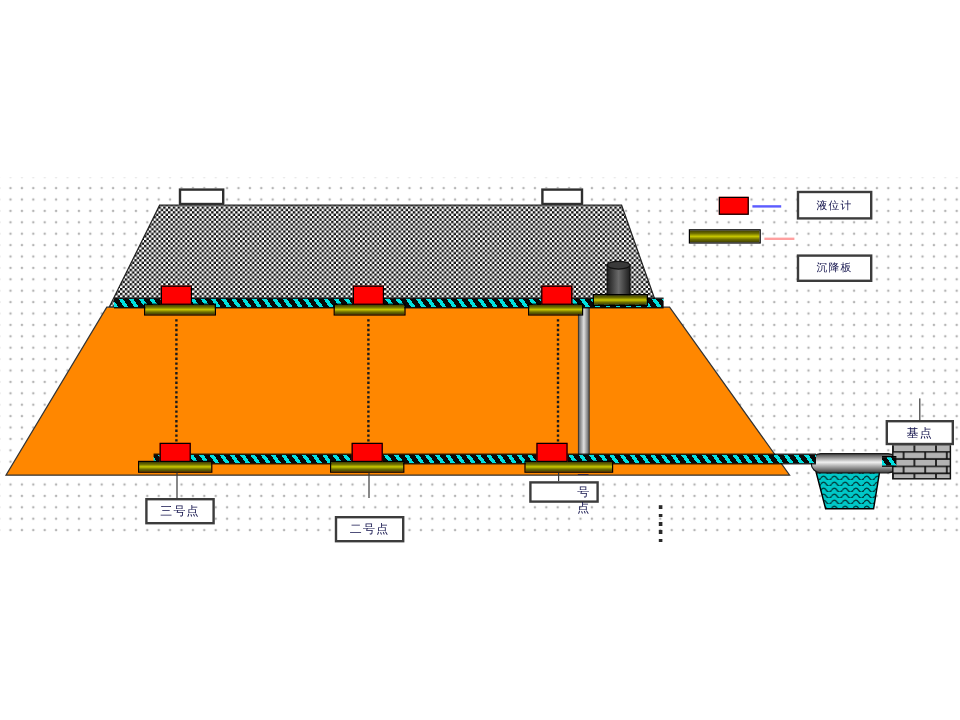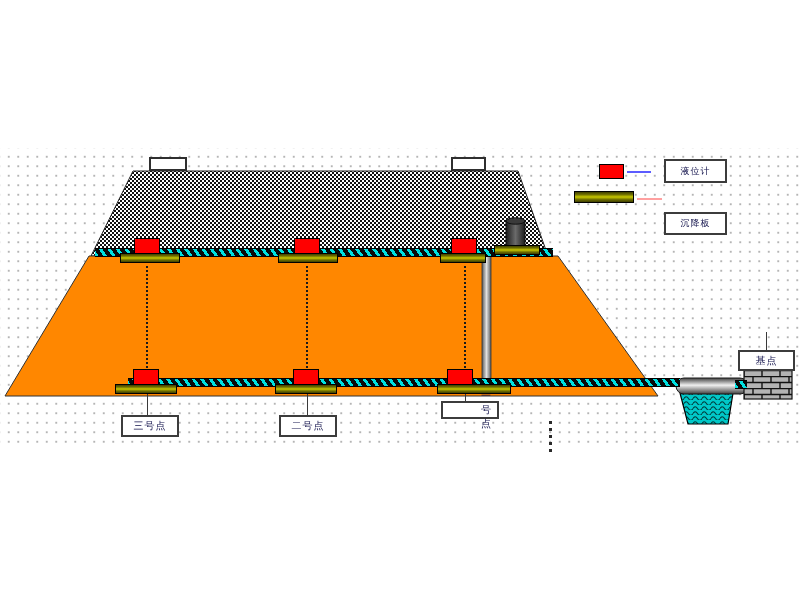--- a/index.html
+++ b/index.html
@@ -33,21 +33,21 @@
   .dotline{position:absolute;width:0;border-left:2px dotted #1a1a1a;z-index:4;}
   .d1{left:146px;top:266px;height:110px;} .d2{left:306px;top:266px;height:110px;}
   .d3{left:464px;top:266px;height:110px;}
   .connline{position:absolute;width:0;border-left:1px solid #3a3a3a;z-index:4;}
   .c1{left:147px;top:394px;height:21px;} .c2{left:307px;top:394px;height:21px;}
   .c3{left:465px;top:394px;height:21px;} .cb{left:766px;top:332px;height:32px;}
   .labelbox{position:absolute;background:#fff;border:2px solid #3c3c3c;box-sizing:border-box;
             display:flex;align-items:center;justify-content:center;color:#10104a;
             font-size:10px;letter-spacing:1px;z-index:6;}
   .lb3{left:121px;top:415px;width:58px;height:22px;}
-  .lb2{left:279px;top:415px;width:58px;height:22px;}
+  .lb2{left:279px;top:430px;width:58px;height:22px;}
   .lb1{left:441px;top:401px;width:58px;height:18px;padding-left:38px;}
   .lbb{left:738px;top:311px;width:57px;height:21px;margin-top:39px;}
   .lg-swatch-red{position:absolute;left:599px;top:164px;width:25px;height:15px;
                  background:#ff0000;border:1px solid #000;box-sizing:border-box;z-index:6;}
   .lg-line-blue{position:absolute;left:627px;top:171px;width:24px;height:2px;background:#5c5cff;z-index:6;}
   .lg-box{width:63px;height:24px;font-size:9px;}
   .lg-box1{left:664px;top:159px;}
   .lg-swatch-plate{position:absolute;left:574px;top:191px;width:60px;height:12px;z-index:6;}
   .lg-line-pink{position:absolute;left:637px;top:198px;width:25px;height:2px;background:#ffa0a0;z-index:6;}
   .lg-box2{left:664px;top:192px;height:23px;margin-top:20px;}

